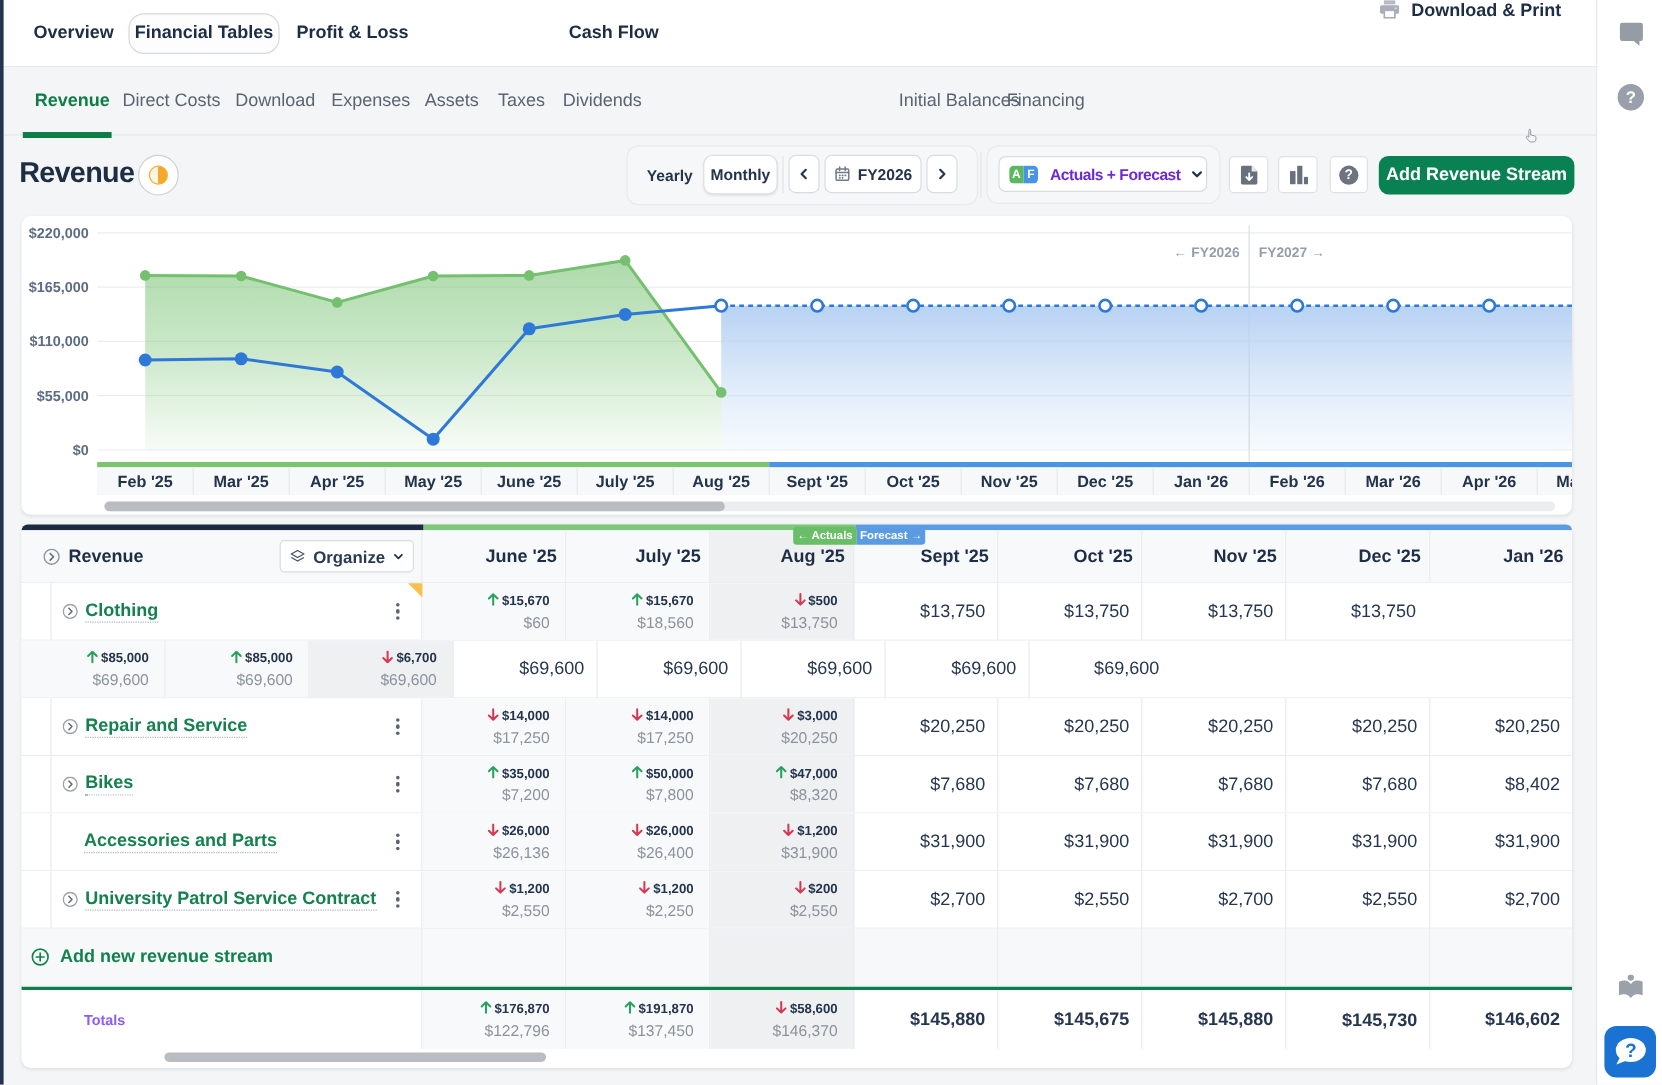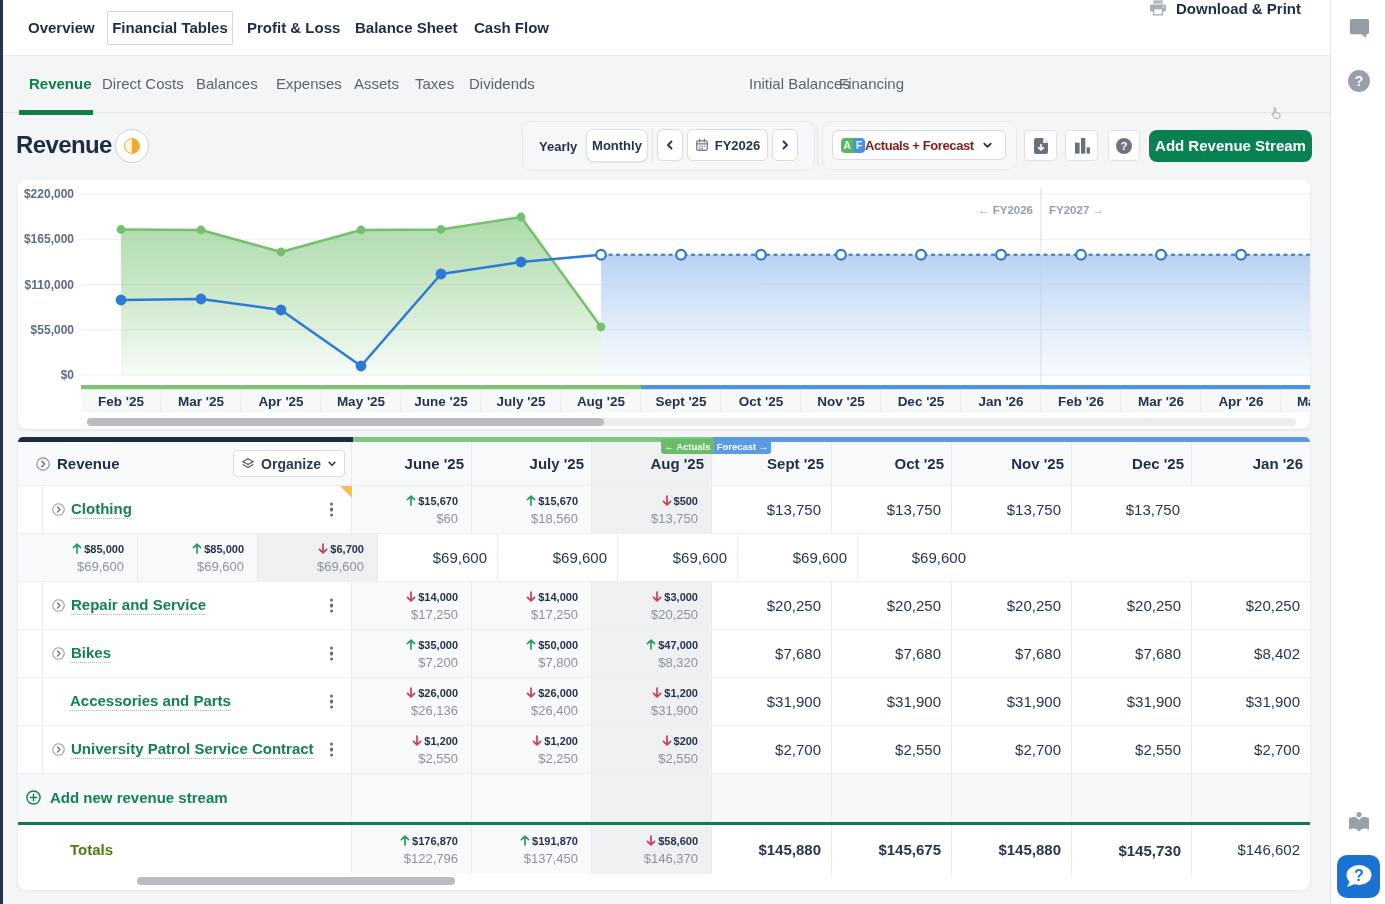--- a/index.html
+++ b/index.html
@@ -4,21 +4,21 @@
 <style>
 *{margin:0;padding:0;box-sizing:border-box}
 html,body{width:1385px;height:904px;overflow:hidden}
 body{font-family:"Liberation Sans",sans-serif;background:#f4f5f6;position:relative;color:#1f2e47}
 .abs{position:absolute}
 
 .leftedge{position:absolute;left:0;top:0;width:3px;height:904px;background:#25344c;z-index:50}
 
 .topnav{position:absolute;left:3px;top:0;width:1327px;height:56px;background:#fff;border-bottom:1px solid #e7e9eb}
 .topnav .item{position:absolute;top:0;height:56px;line-height:56px;font-size:15px;font-weight:700;color:#1d2d44;white-space:nowrap}
-.ftbox{position:absolute;left:104px;top:11px;width:126px;height:34px;border:1px solid #d6d9dc;border-radius:1px;background:#fdfdfe;text-align:center;line-height:32px;font-size:15px;font-weight:700;color:#1d2d44}
+.ftbox{position:absolute;left:104px;top:11px;width:126px;height:34px;border:1px solid #d6d9dc;border-radius:13px;background:#fdfdfe;text-align:center;line-height:32px;font-size:15px;font-weight:700;color:#1d2d44}
 .dlp{position:absolute;left:1147px;top:0;height:56px;display:flex;align-items:flex-start}
 .dlp span{font-size:15px;font-weight:700;color:#1d2d44;margin-left:10px}
 
 .subnav{position:absolute;left:3px;top:56px;width:1327px;height:57px;background:#f4f5f6;border-bottom:1px solid #e3e6e8}
 .subnav .item{position:absolute;top:0;height:56px;line-height:56px;font-size:15px;font-weight:400;color:#5a6472;white-space:nowrap}
 .subnav .active{color:#0e7e46;font-weight:700}
 .greenline{position:absolute;left:16px;top:54px;width:74px;height:5px;background:#0e7e46;z-index:3}
 
 .h1{position:absolute;left:16px;top:131px;font-size:24px;font-weight:700;color:#1d2d44;letter-spacing:-0.6px}
 .toggle{position:absolute;left:115px;top:129px;width:34px;height:34px;border:1px solid #ccd1da;border-radius:50%;background:#fff;display:flex;align-items:center;justify-content:center}
@@ -48,37 +48,36 @@
 .sidebar{position:absolute;left:1330px;top:0;width:55px;height:904px;background:#fff;border-left:1px solid #e5e7ea}
 </style>
 </head>
 <body>
 <div class="leftedge"></div>
 
 <div class="topnav">
   <div class="item" style="left:25px">Overview</div>
   <div class="ftbox">Financial Tables</div>
   <div class="item" style="left:244px">Profit &amp; Loss</div>
-  <div class="item" style="left:352px">Balance Sheet</div>
   <div class="item" style="left:471px">Cash Flow</div>
   <div class="dlp">
     <svg width="16" height="16" viewBox="0 0 16 16">
         <rect x="3.2" y="0.3" width="9.6" height="3.4" fill="#b6bbc3"></rect>
         <rect x="0" y="4.4" width="16" height="7" rx="1.3" fill="#a9afb8"></rect>
         <rect x="3.6" y="8.6" width="8.8" height="6.2" fill="#fff" stroke="#a9afb8" stroke-width="1.4"></rect>
         <circle cx="13.2" cy="6.9" r="0.9" fill="#d9dce0"></circle>
       </svg>
     <span>Download &amp; Print</span>
   </div>
 </div>
 
 <div class="subnav">
   <div class="item active" style="left:26px">Revenue</div>
   <div class="item" style="left:99px">Direct Costs</div>
-  <div class="item" style="left:193px">Balances</div>
+  <div class="item" style="left:193px">Download</div>
   <div class="item" style="left:273px">Expenses</div>
   <div class="item" style="left:351px">Assets</div>
   <div class="item" style="left:412px">Taxes</div>
   <div class="item" style="left:466px">Dividends</div>
   <div class="item" style="left:746px">Initial Balances</div>
   <div class="item" style="left:836px">Financing</div>
   <div class="greenline"></div>
 </div>
 
 <div class="h1">Revenue</div>
@@ -110,21 +109,21 @@
       <path d="M4.5 2.5 8 6l-3.5 3.5"></path>
     </svg>
 </div>
 <div class="abs" style="left:817px;top:127px;width:1px;height:38px;background:#e2e5e8"></div>
 <div class="grp" style="left:822px;top:121px;width:195px;height:49px"></div>
 <div class="whitebtn" style="left:832px;top:130px;width:174px;height:30px;justify-content:flex-start;padding-left:8px">
   <span style="display:inline-flex;border-radius:4px;overflow:hidden;flex:none">
     <span style="width:12px;height:15px;background:#5cb85e;color:#fff;font-size:10px;font-weight:700;display:inline-flex;align-items:center;justify-content:center">A</span>
     <span style="width:12px;height:15px;background:#4793e6;color:#fff;font-size:10px;font-weight:700;display:inline-flex;align-items:center;justify-content:center">F</span>
   </span>
-  <span style="font-size:13px;font-weight:700;color:#7f1d1d;white-space:nowrap;letter-spacing:-0.4px">Actuals + Forecast</span>
+  <span style="margin-left:10px;font-size:13px;font-weight:700;color:#6d28d9;white-space:nowrap;letter-spacing:-0.4px">Actuals + Forecast</span>
   <svg width="11" height="11" viewBox="0 0 12 12" fill="none" stroke="#24344d" stroke-width="2" stroke-linecap="round" stroke-linejoin="round" style="margin-left:8px">
       <path d="M2.5 4 6 7.5 9.5 4"></path>
     </svg>
 </div>
 <div class="whitebtn" style="left:1024px;top:130px;width:33px;height:31px;border-color:#dfe2e5;border-radius:4px">
   <svg width="14" height="16" viewBox="0 0 14 16" fill="#68707d">
       <path d="M2 0h7l5 5v9a2 2 0 0 1-2 2H2a2 2 0 0 1-2-2V2a2 2 0 0 1 2-2z"></path>
       <path d="M9 0l5 5H9z" fill="#fff" opacity="0.85"></path>
       <path d="M7 6.5v5M4.6 9.6 7 12l2.4-2.4" stroke="#fff" stroke-width="1.6" fill="none" stroke-linecap="round" stroke-linejoin="round"></path>
     </svg>
@@ -515,21 +514,21 @@
         <div class="vcell c3"></div>
         <div class="vcell c4" style="background:#f7f8f9"></div>
         <div class="vcell c5" style="background:#f7f8f9"></div>
         <div class="vcell c6" style="background:#f7f8f9"></div>
         <div class="vcell c7" style="background:#f7f8f9"></div>
         <div class="vcell c8 last" style="background:#f7f8f9"></div>
       </div>
       <div style="height:3px;background:#0b7f4a"></div>
       <div class="trow" style="height:49px;border-bottom:none">
         <div class="ncell" style="padding-left:52px">
-          <span style="font-size:15px;font-weight:700;color:#4d7c0f">Totals</span>
+          <span style="font-size:12px;font-weight:700;color:#8b5cf6">Totals</span>
         </div>
         <div class="vcell c1" style="padding-top:8px">
           <div class="main" style="font-weight:700"><svg width="10" height="11" viewBox="0 0 10 11" style="margin-right:2px;vertical-align:-1px">
               <path d="M5 10V1.7M1.4 4.7 5 1.2l3.6 3.5" fill="none" stroke="#2aa05e" stroke-width="1.7" stroke-linecap="round" stroke-linejoin="round"></path>
             </svg>$176,870</div>
           <div class="sub">$122,796</div>
         </div>
         <div class="vcell c2" style="padding-top:8px">
           <div class="main" style="font-weight:700"><svg width="10" height="11" viewBox="0 0 10 11" style="margin-right:2px;vertical-align:-1px">
               <path d="M5 10V1.7M1.4 4.7 5 1.2l3.6 3.5" fill="none" stroke="#2aa05e" stroke-width="1.7" stroke-linecap="round" stroke-linejoin="round"></path>
@@ -539,21 +538,21 @@
         <div class="vcell c3" style="padding-top:8px">
           <div class="main" style="font-weight:700"><svg width="10" height="11" viewBox="0 0 10 11" style="margin-right:2px;vertical-align:-1px">
               <path d="M5 1v8.3M1.4 6.3 5 9.8l3.6-3.5" fill="none" stroke="#d63852" stroke-width="1.7" stroke-linecap="round" stroke-linejoin="round"></path>
             </svg>$58,600</div>
           <div class="sub">$146,370</div>
         </div>
         <div class="vcell c4 plain" style="padding-top:16px;font-weight:700">$145,880</div>
         <div class="vcell c5 plain" style="padding-top:16px;font-weight:700">$145,675</div>
         <div class="vcell c6 plain" style="padding-top:16px;font-weight:700">$145,880</div>
         <div class="vcell c7 plain" style="padding-top:17px;font-weight:700">$145,730</div>
-        <div class="vcell c8 last plain" style="padding-top:16px;font-weight:400">$146,602</div>
+        <div class="vcell c8 last plain" style="padding-top:16px;font-weight:700">$146,602</div>
       </div>
     </div>
   <div style="position: absolute; left: 322px; top: 49px; width: 0px; height: 0px; border-top: 12px solid rgb(246, 192, 76); border-left: 12px solid transparent; z-index: 4;"></div>
 
   <div style="position:absolute;left:643px;top:2px;height:15px;display:flex;z-index:5;font-size:9.5px;font-weight:700;color:#fff;line-height:15px">
     <div style="background:#6abe68;border-radius:3px 0 0 3px;width:53px;text-align:center">← Actuals</div>
     <div style="background:#5b9be1;border-radius:0 3px 3px 0;width:57px;text-align:center">Forecast →</div>
   </div>
 
   <div style="position:absolute;left:119px;top:439.5px;width:318px;height:8.5px;border-radius:4px;background:#b9bcc0"></div>

